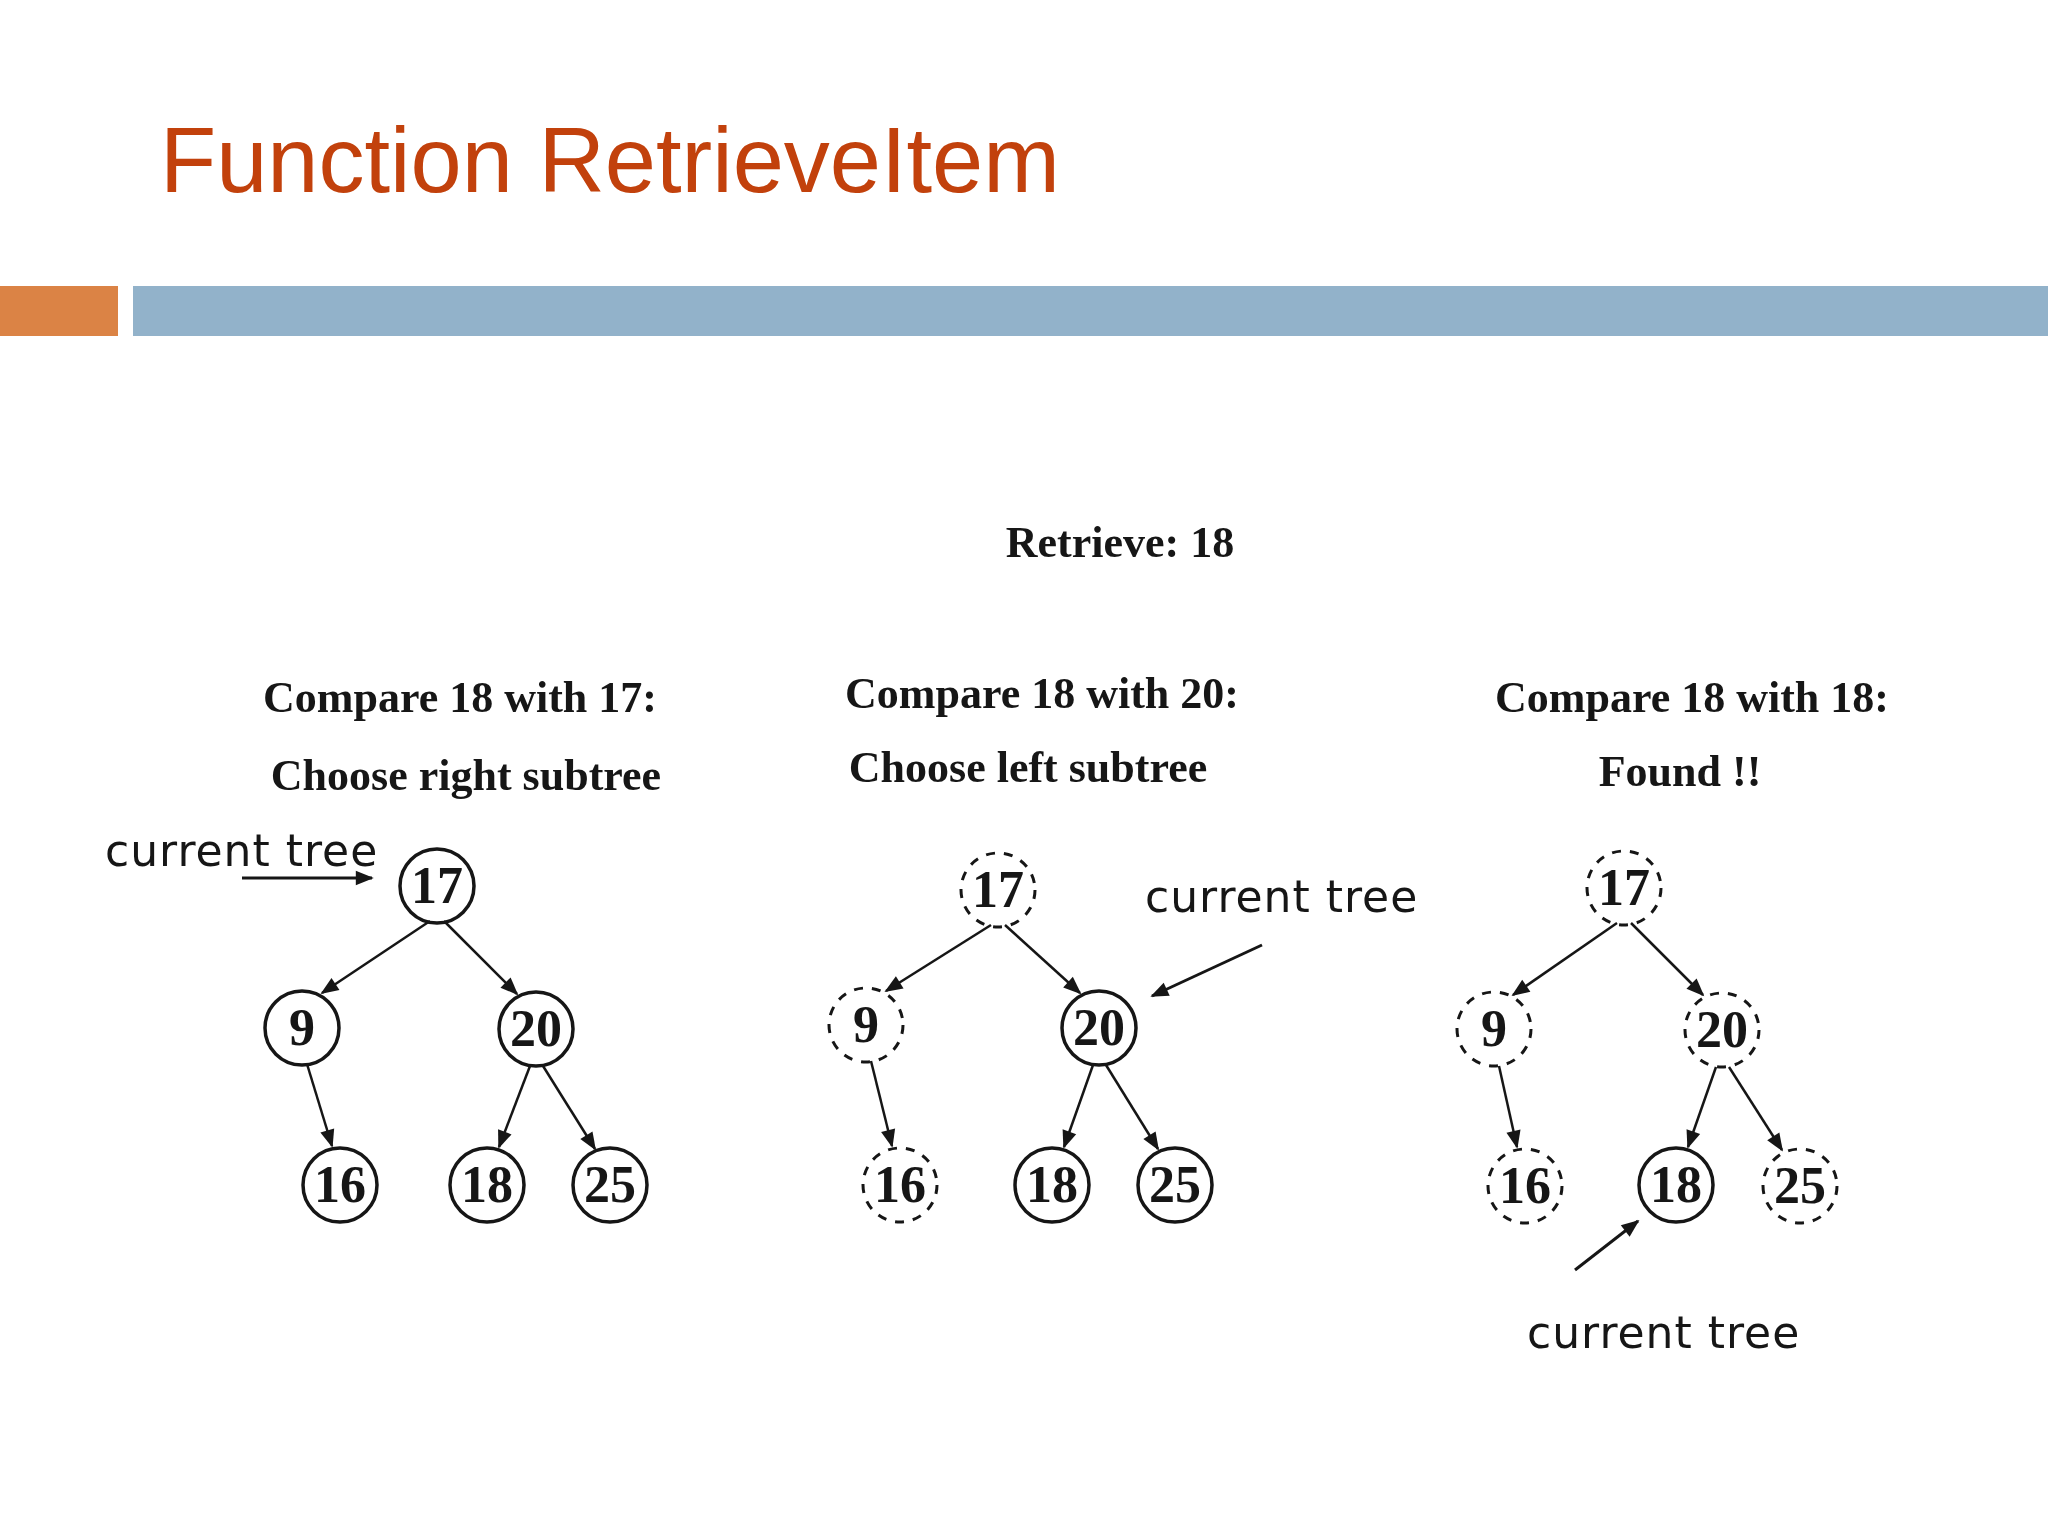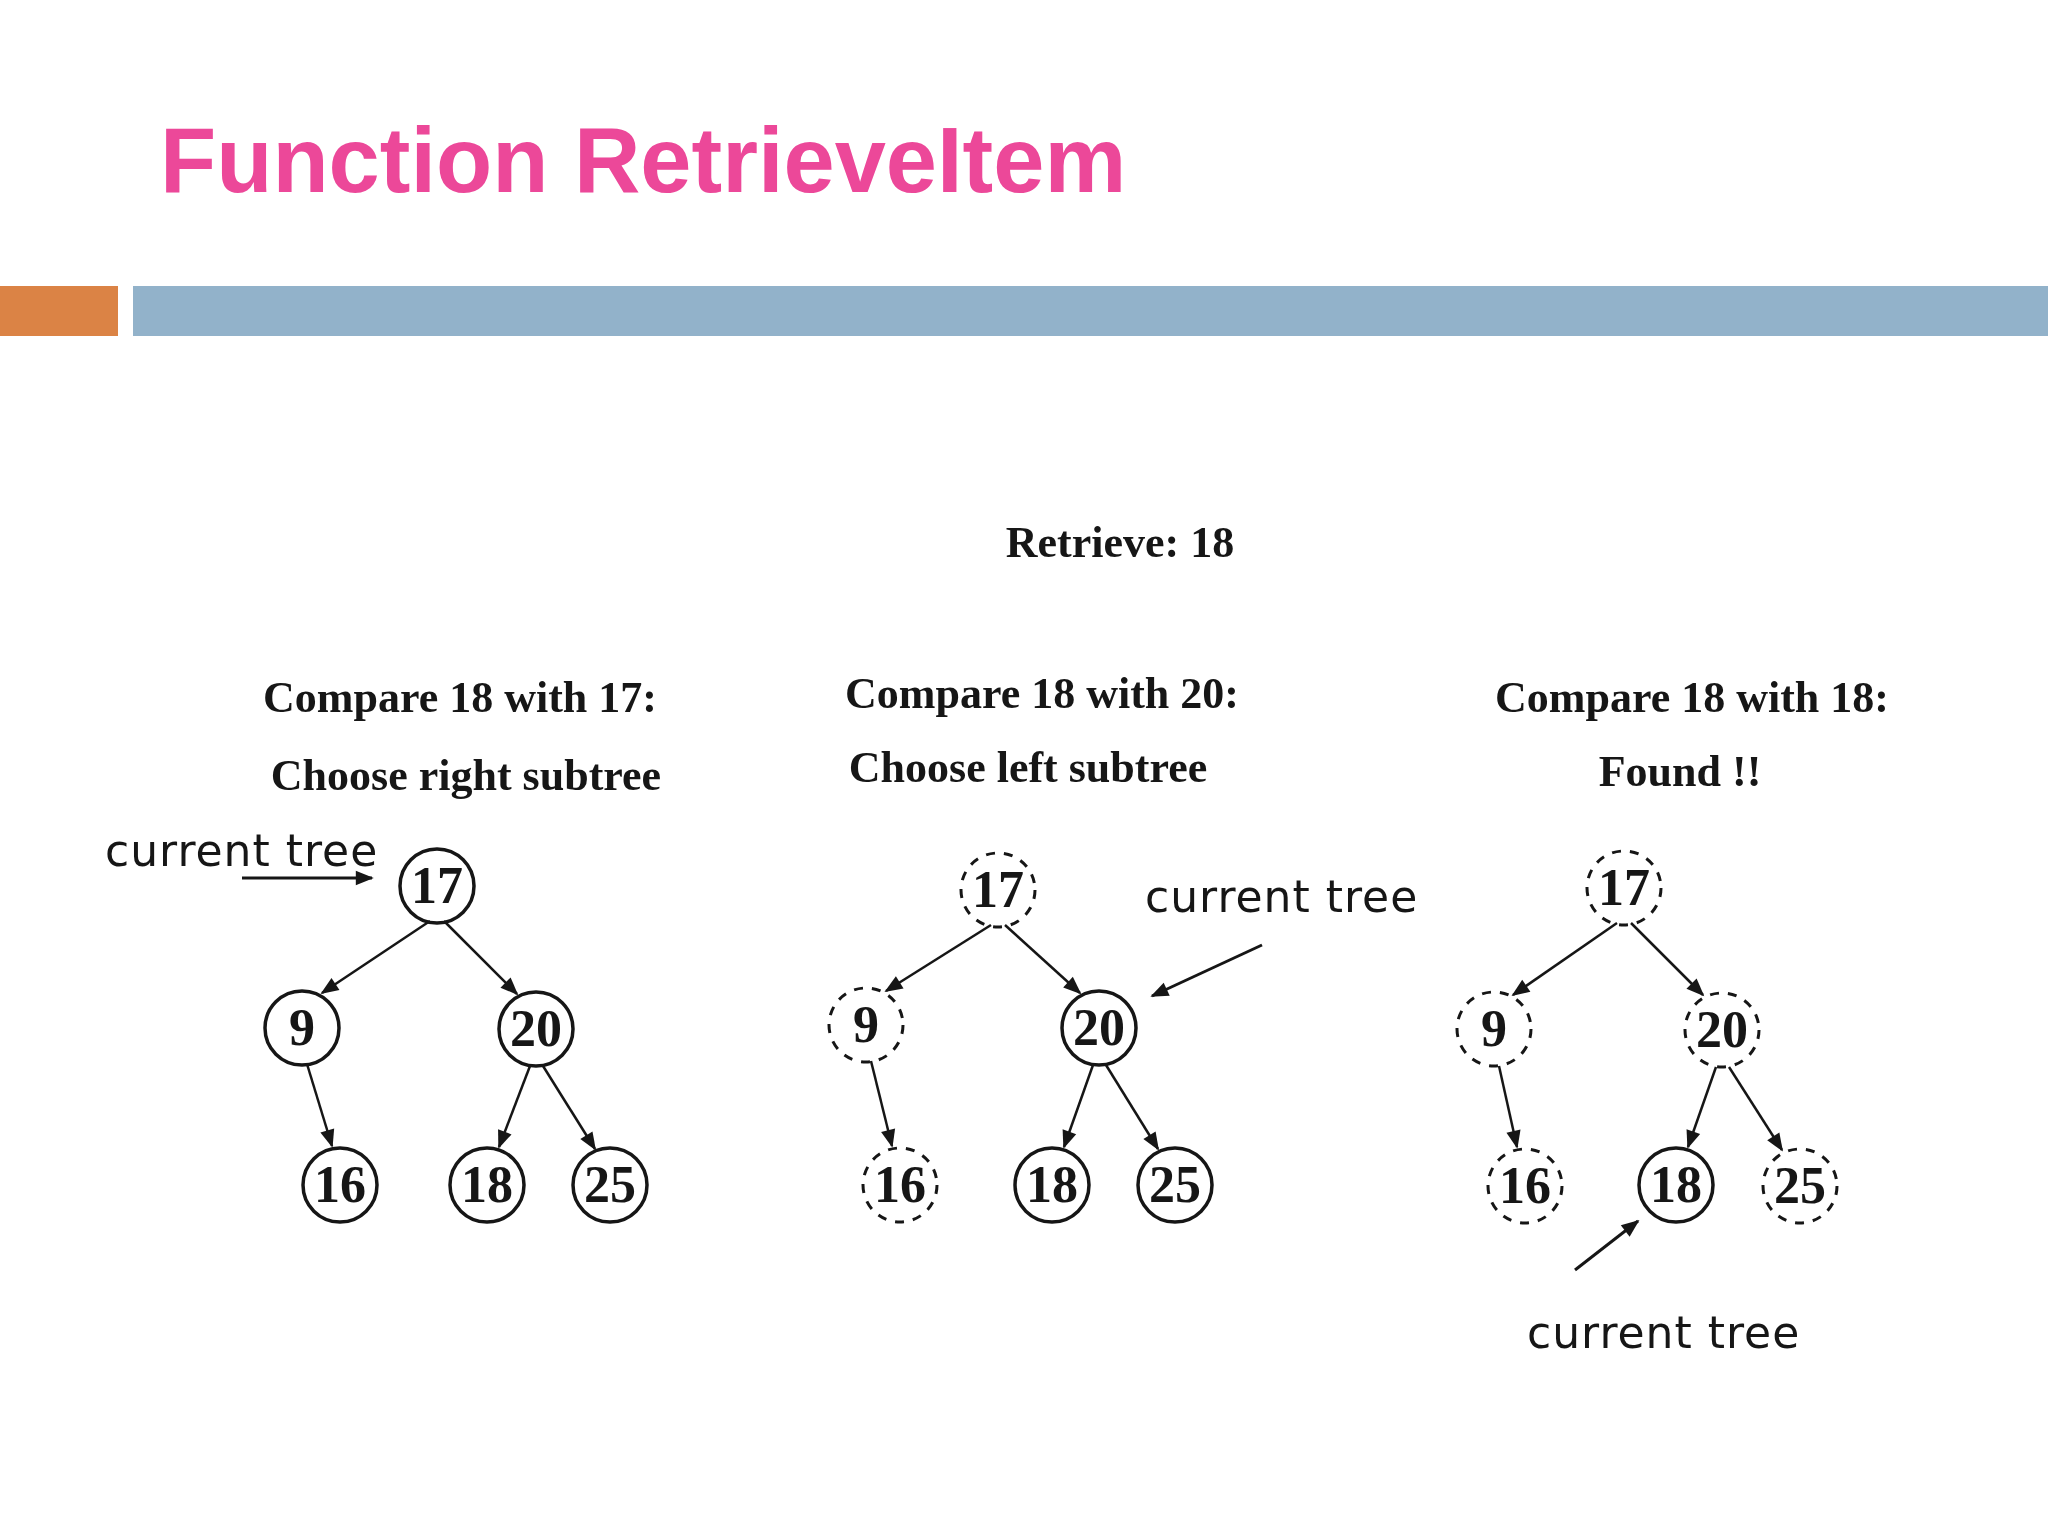--- a/index.html
+++ b/index.html
@@ -8,24 +8,23 @@
     width:2048px;height:1536px;
     background:#ffffff;
     overflow:hidden;
     font-family:"Liberation Sans",sans-serif;
   }
   .title{
     position:absolute;
     left:160px;top:112px;
     font-size:92px;
     line-height:1.05;
-    color:#ec4899;
+    color:#c2410c;
     letter-spacing:0px;
     white-space:nowrap;
-    font-weight:bold;
   }
   .bar{position:absolute;top:286px;height:50px;}
   .bar.orange{left:0;width:118px;background:#db8345;}
   .bar.blue{left:133px;width:1915px;background:#92b2ca;}
   svg.figure{position:absolute;left:0;top:0;width:2048px;height:1536px;}
   .cap{
     font-family:"Liberation Serif","DejaVu Serif",serif;
     font-weight:bold;font-size:44px;fill:#161616;
   }
   .nodetxt{

